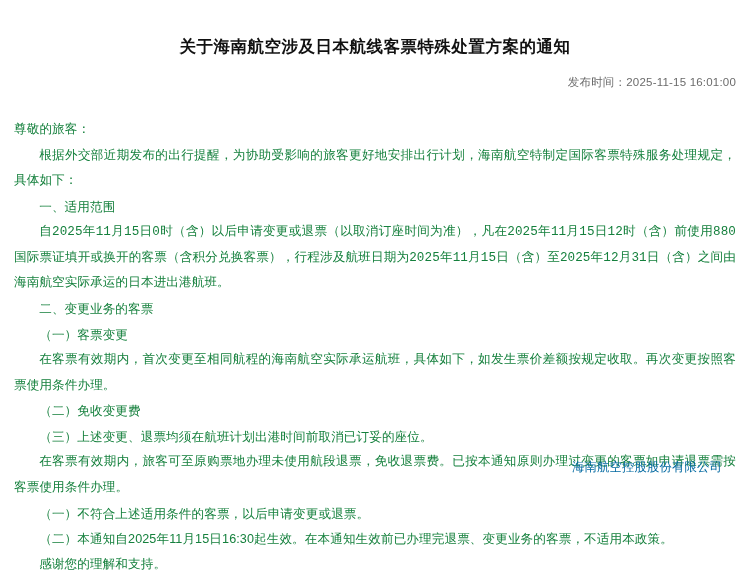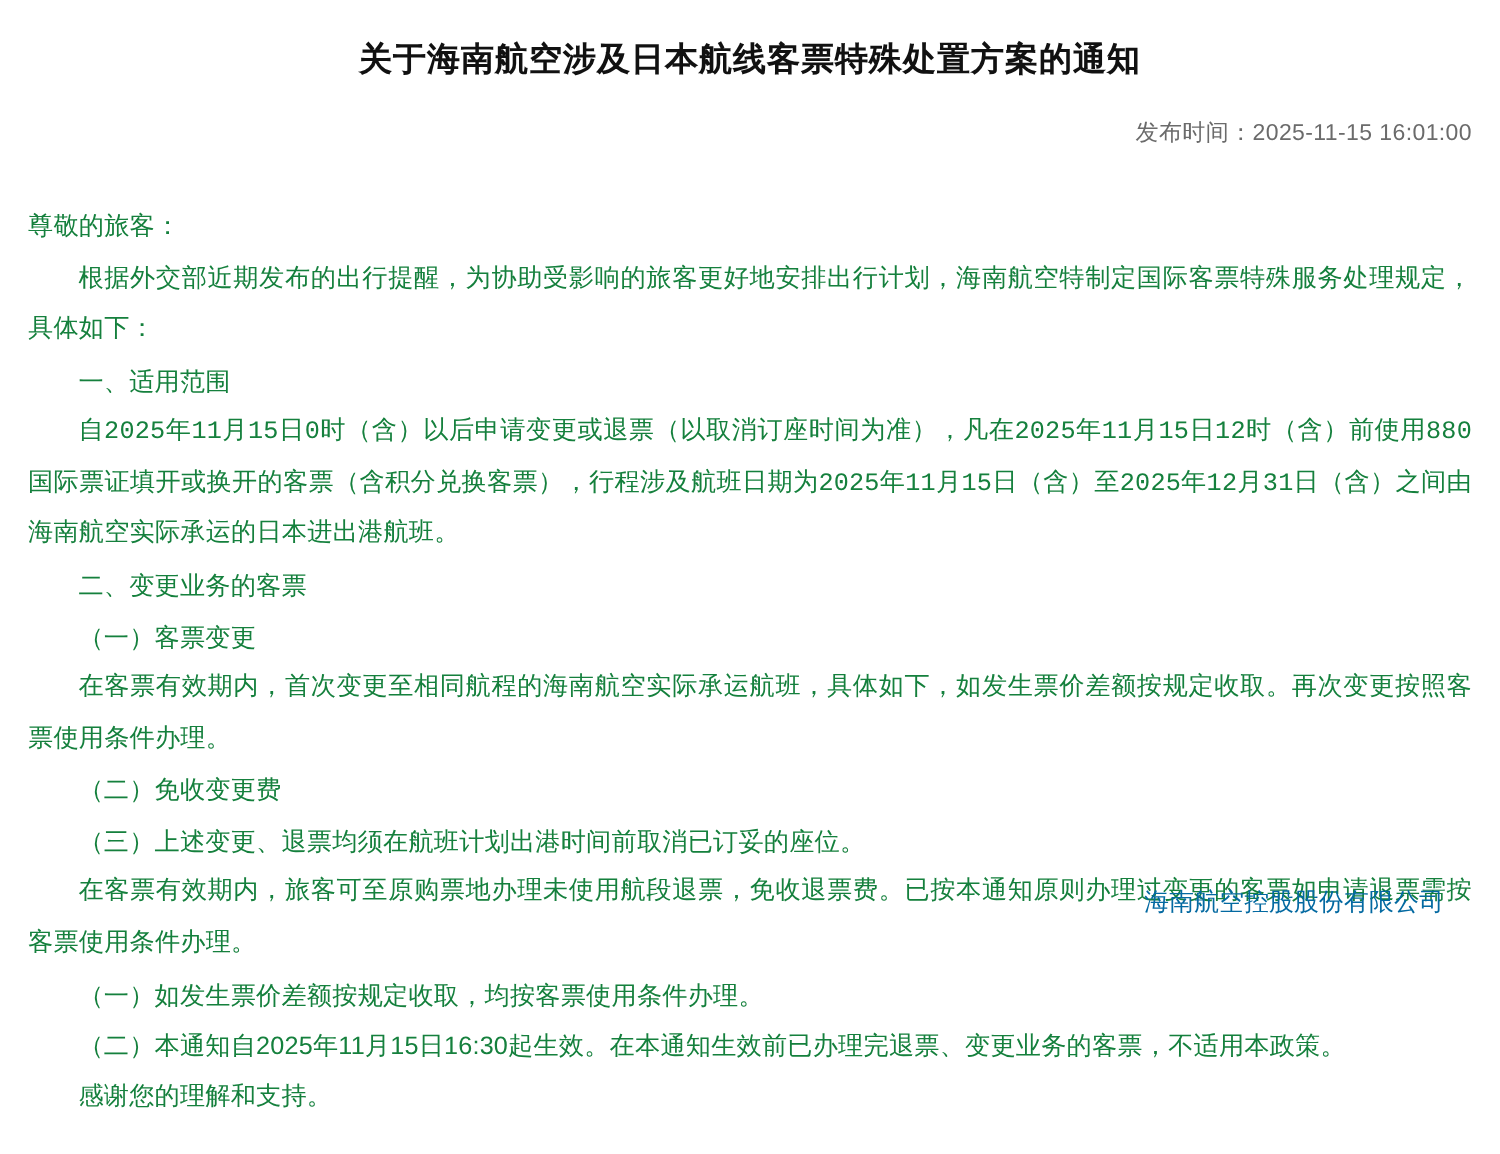--- a/index.html
+++ b/index.html
@@ -13,20 +13,21 @@
     font-family: "Liberation Sans", "DejaVu Sans", sans-serif;
     color: #1a1a1a;
     overflow: hidden;
   }
   .page {
     position: relative;
     width: 750px;
     height: 476px;
     box-sizing: border-box;
     padding: 0 14px;
+    margin-top: 16px;
   }
   .notice-title {
     margin: 0;
     padding-top: 19px;
     text-align: center;
     font-size: 16.5px;
     font-weight: bold;
     letter-spacing: 0.5px;
     color: #111111;
     line-height: 1.4;
@@ -96,21 +97,21 @@
 
     <p class="para indent">在客票有效期内，首次变更至相同航程的海南航空实际承运航班，具体如下，如发生票价差额按规定收取。再次变更按照客票使用条件办理。</p>
 
     <p class="para section">（二）免收变更费</p>
 
     <p class="para section">（三）上述变更、退票均须在航班计划出港时间前取消已订妥的座位。</p>
 
     <p class="para indent">在客票有效期内，旅客可至原购票地办理未使用航段退票，免收退票费。已按本通知原则办理过变更的客票如申请退票需按客票使用条件办理。</p>
 
 
-    <p class="para section">（一）如发生票价差额按规定收取，均按客票使用条件办理。</p>
+    <p class="para section">（一）不符合上述适用条件的客票，以后申请变更或退票。</p>
 
     <p class="para section">（二）本通知自2025年11月15日16:30起生效。在本通知生效前已办理完退票、变更业务的客票，不适用本政策。</p>
 
     <p class="para indent">感谢您的理解和支持。</p>
 
   </div>
 
   <div class="signature">海南航空控股股份有限公司</div>
 
 </div>

